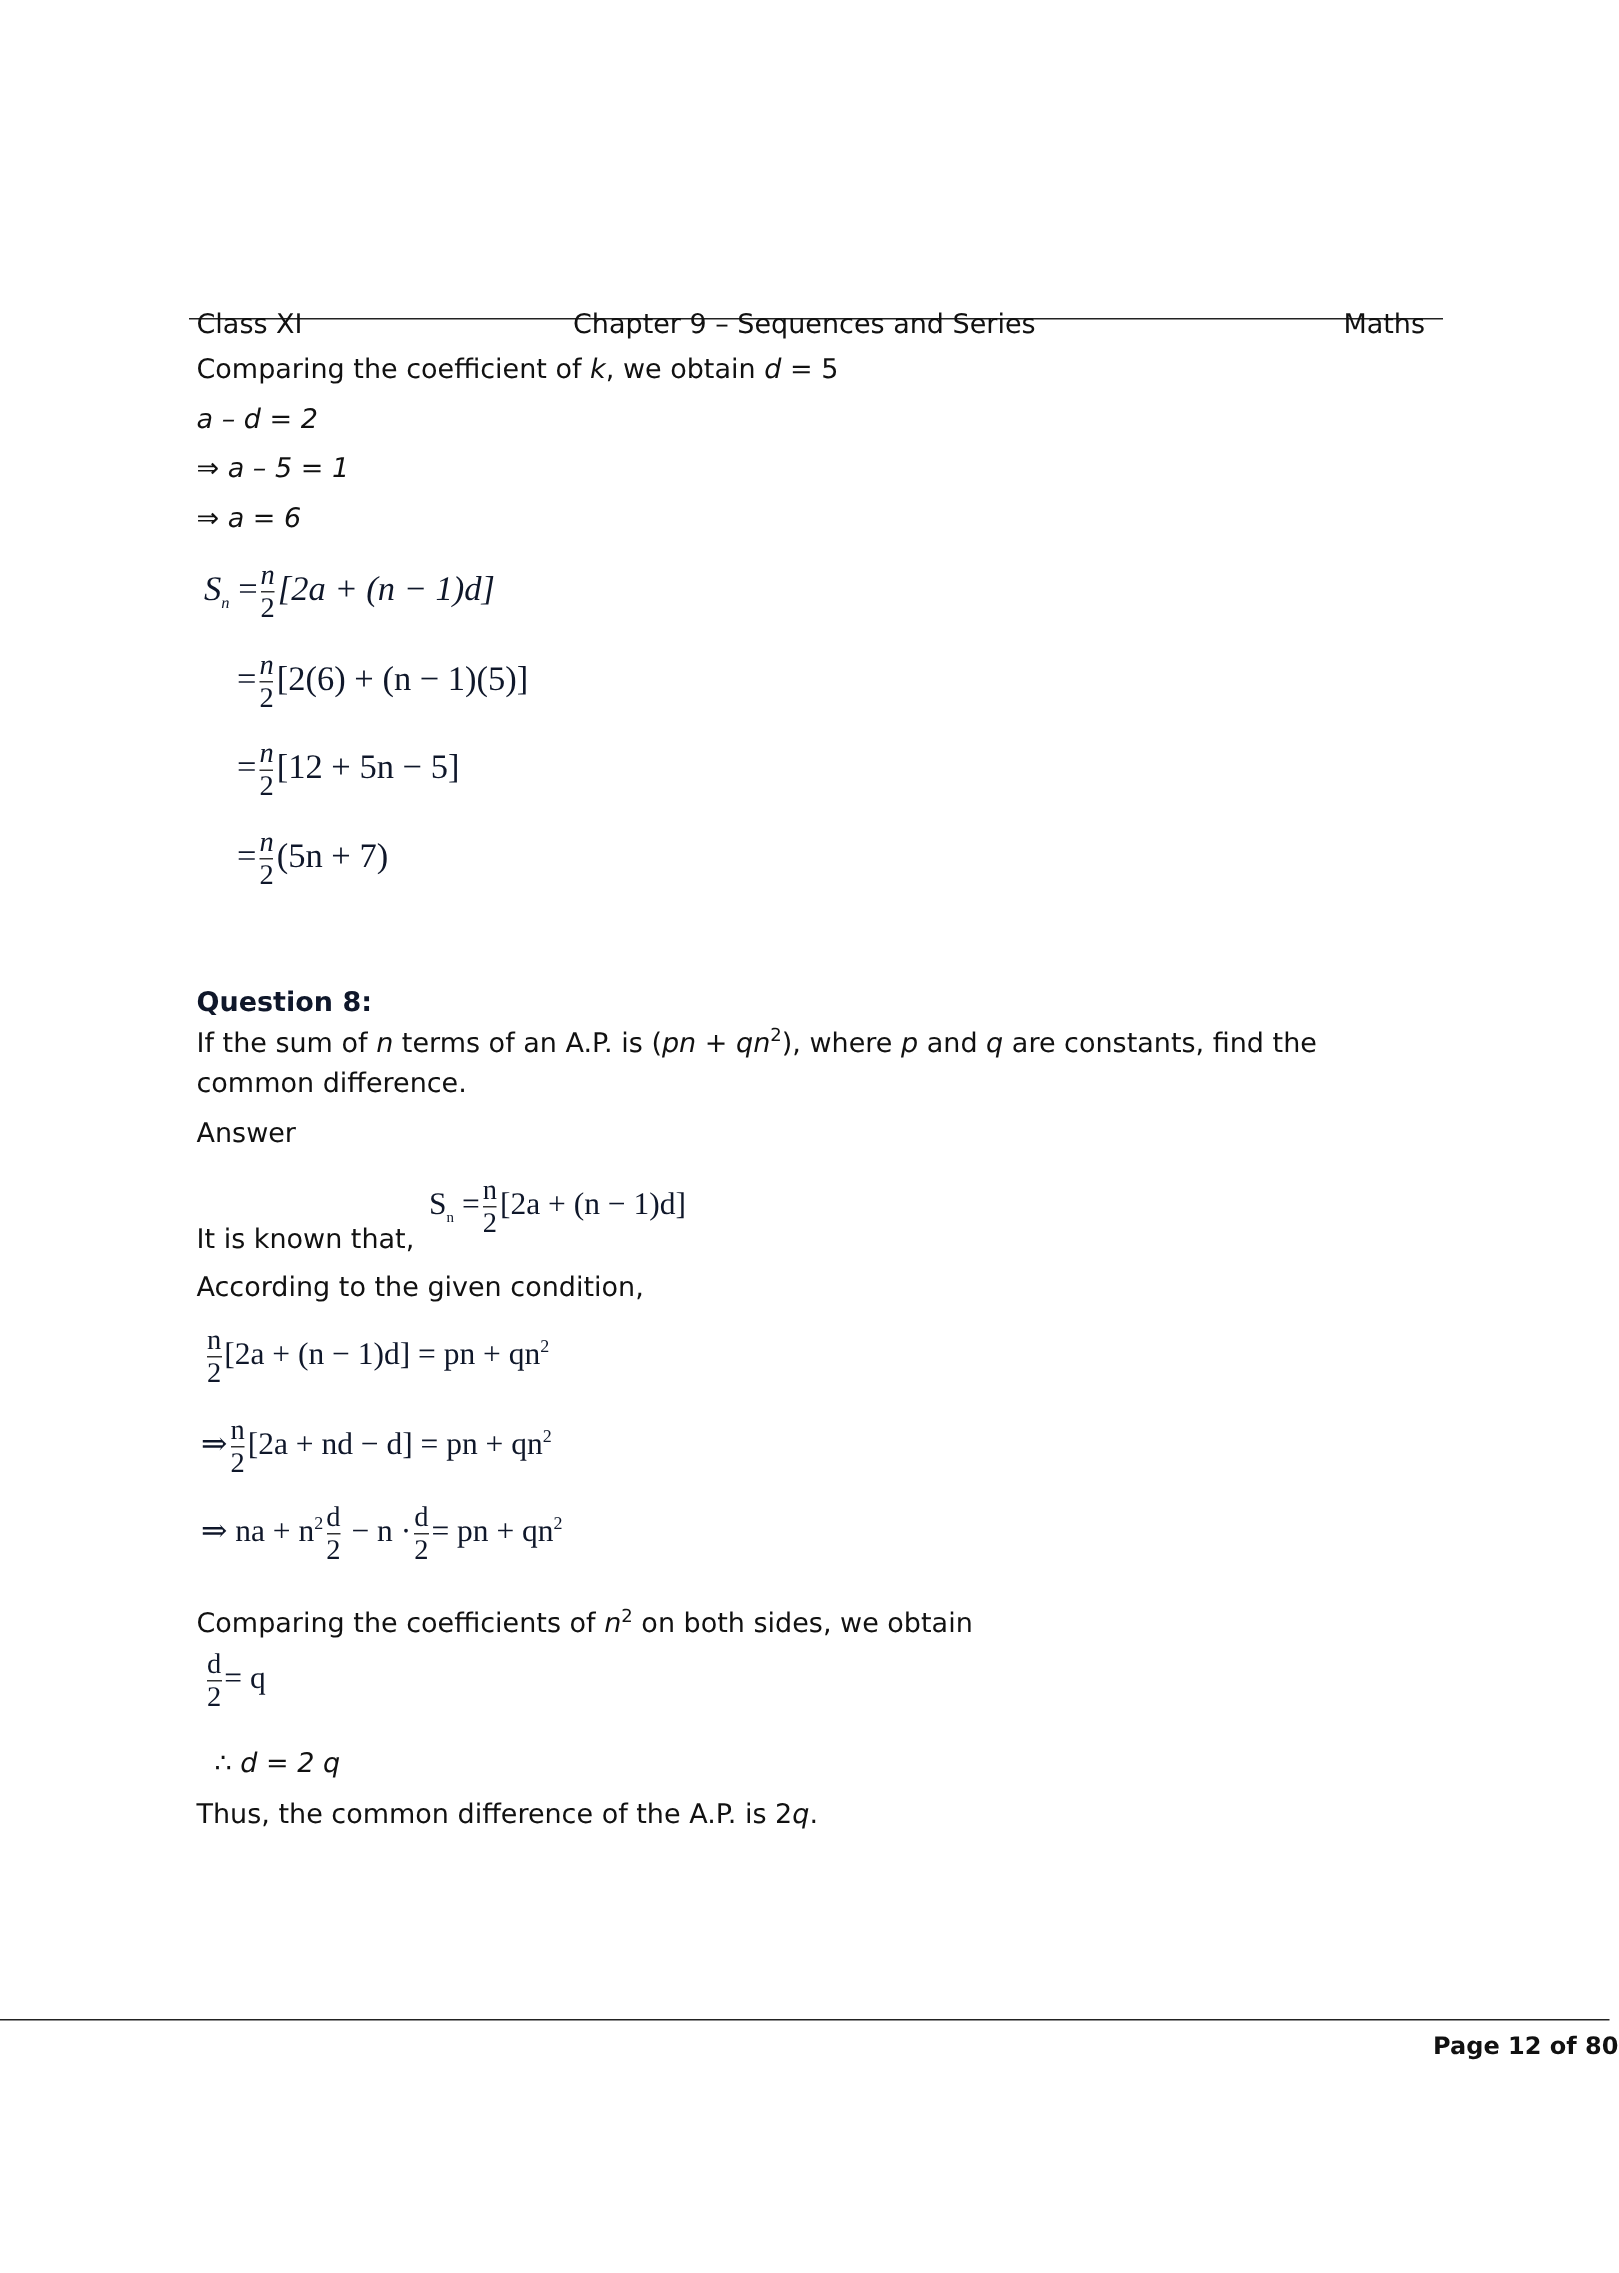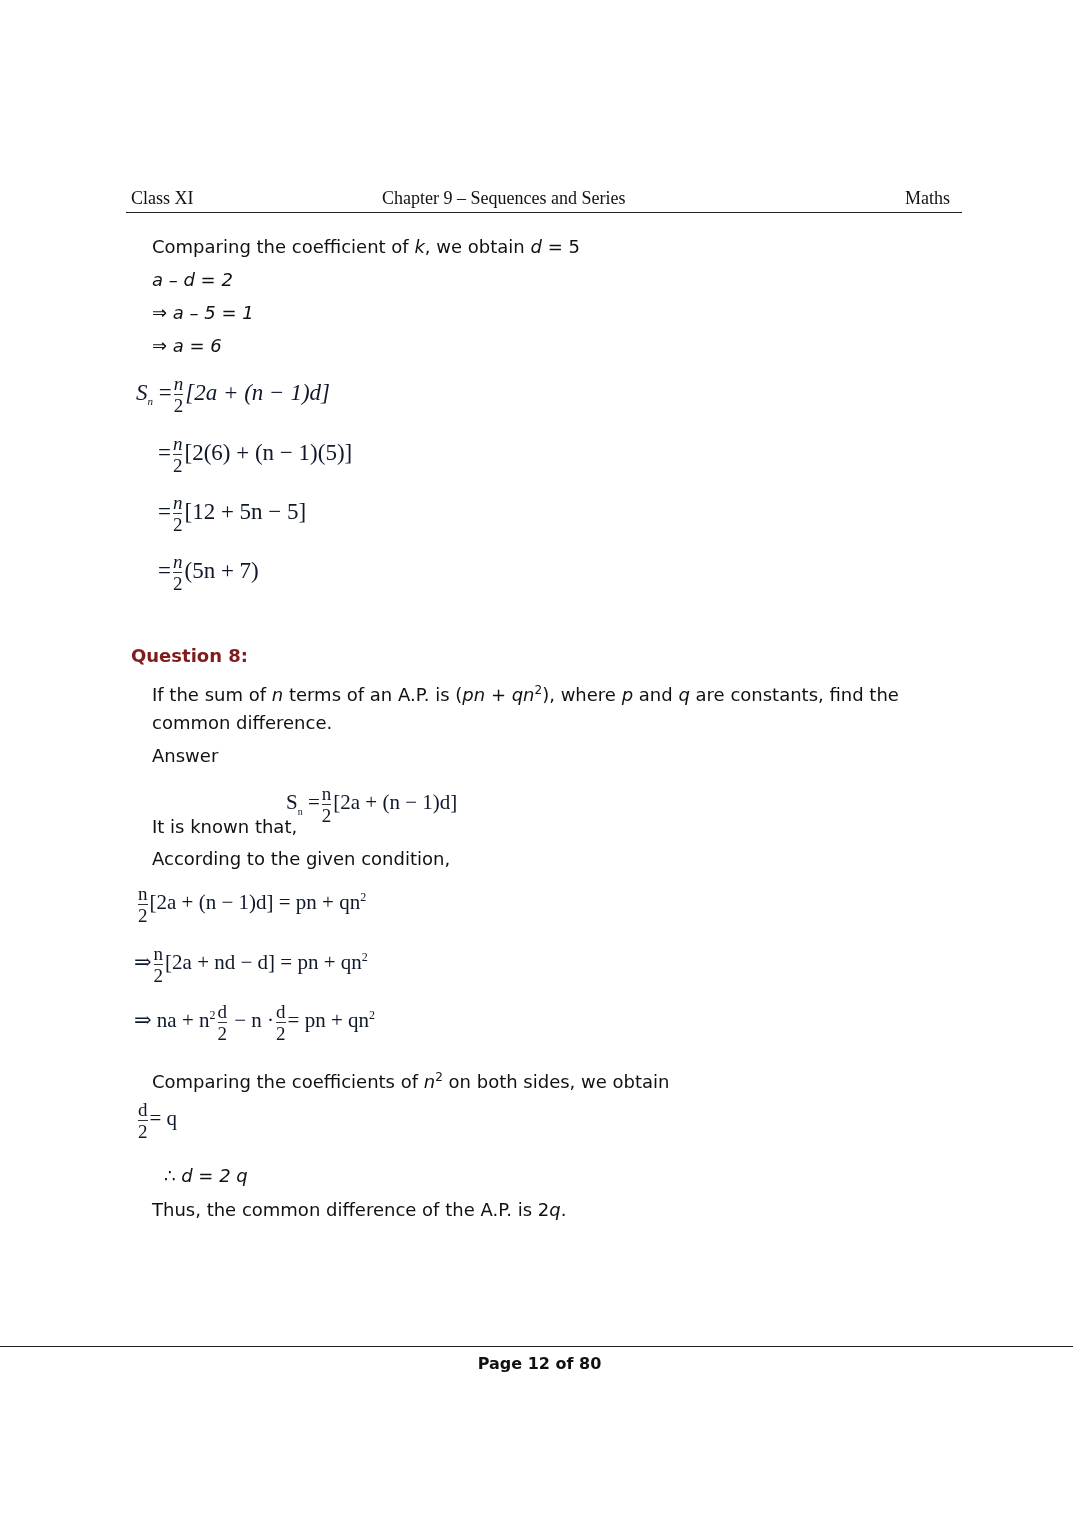--- a/index.html
+++ b/index.html
@@ -1,31 +1,31 @@
 <!DOCTYPE html>
 <html><head>
 <meta charset="utf-8">
 <style>
   html, body { margin:0; padding:0; background:#ffffff; }
   body { width:1079px; height:1515px; position:relative; overflow:hidden;
          font-family:"DejaVu Sans", sans-serif; color:#111; }
   .abs { position:absolute; }
   .header { left:126px; top:188px; width:836px; height:24px; border-bottom:1.5px solid #222; }
-  .header span { position:absolute; top:0; font-size:18px;font-family:Liberation Serif, serif; }
+  .header span { position:absolute; top:18px; font-size:18px; }
   .h-left { left:5px; }
   .h-center { left:256px; }
   .h-right { right:12px; }
-  .txt { font-size:18px; line-height:22px; white-space:nowrap;margin-left:21px; }
+  .txt { font-size:18px; line-height:22px; white-space:nowrap; }
   .math { font-family:"Liberation Serif", "DejaVu Serif", serif; font-size:23px; color:#0f172a; white-space:nowrap; }
   .frac { display:inline-block; vertical-align:middle; text-align:center; line-height:1; margin:0 2px; }
   .frac .num { display:block; font-size:19px; padding-bottom:1px; }
   .frac .den { display:block; font-size:19px; border-top:1px solid #333; padding-top:1px; }
-  .q-head { font-weight:bold; color:#7f1d1d; font-size:18px; }
+  .q-head { font-weight:bold; color:#0f172a; font-size:18px;margin-top:13px; }
   .footer-line { left:0; top:1346px; width:1073px; border-top:1.5px solid #222; }
-  .footer { left:0; width:1079px; top:1354px; text-align:center; font-weight:bold; font-size:16px; }
+  .footer { left:0; width:1079px; top:1354px; text-align:right; font-weight:bold; font-size:16px; }
   i { font-style:italic; }
   sup { font-size:12px; }
 </style>
 </head>
 <body>
 
 <div class="abs header">
   <span class="h-left">Class XI</span>
   <span class="h-center">Chapter 9 – Sequences and Series</span>
   <span class="h-right">Maths</span>

